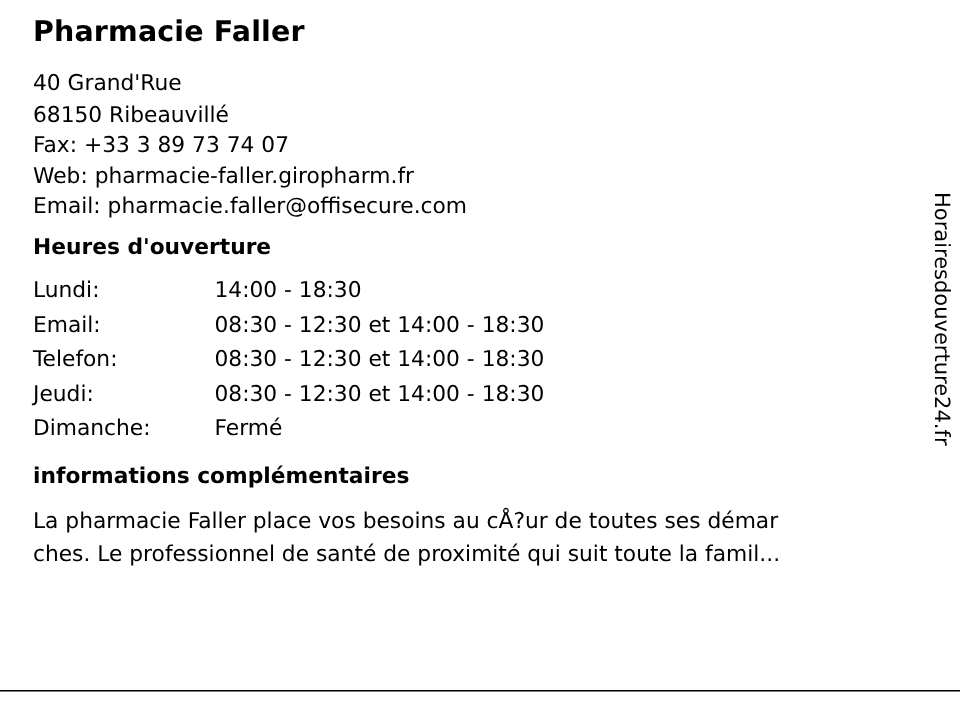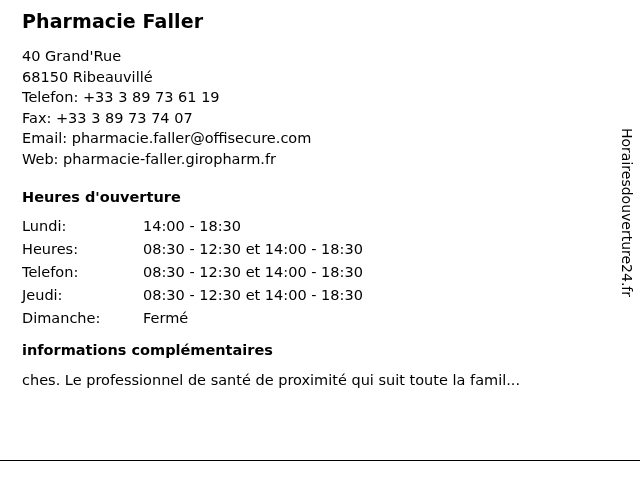--- a/index.html
+++ b/index.html
@@ -34,21 +34,21 @@
     letter-spacing: 0.1px;
   }
   .addr-line {
     font-size: 14.5px;
     line-height: 20.5px;
     white-space: pre;
   }
   .section-heading {
     font-size: 14.5px;
     font-weight: bold;
-    margin-top: 20px;
+    margin-top: 8px;
     margin-bottom: 10px;
   }
   table.hours {
     border-collapse: collapse;
     font-size: 14.5px;
   }
   table.hours td {
     padding: 0;
     line-height: 23px;
     vertical-align: top;
@@ -94,54 +94,54 @@
 
 <div class="page">
 
   <div class="content">
 
     <h1 class="title">Pharmacie Faller</h1>
 
     <div>
       <div class="addr-line">40 Grand'Rue</div>
       <div class="addr-line">68150 Ribeauvillé</div>
-      <div class="addr-line">Telefon: +33 3 89 73 61 19</div>
       <div class="addr-line">Fax: +33 3 89 73 74 07</div>
+      <div class="addr-line">Web: pharmacie-faller.giropharm.fr</div>
       <div class="addr-line">Email: pharmacie.faller@offisecure.com</div>
-      <div class="addr-line">Web: pharmacie-faller.giropharm.fr</div>
     </div>
 
     <div class="section-heading">Heures d'ouverture</div>
 
     <table class="hours">
       <tbody>
         <tr>
           <td class="day">Lundi:</td>
           <td class="time">14:00 - 18:30</td>
         </tr>
         <tr>
-          <td class="day">Heures:</td>
+          <td class="day">Email:</td>
           <td class="time">08:30 - 12:30 et 14:00 - 18:30</td>
         </tr>
         <tr>
           <td class="day">Telefon:</td>
           <td class="time">08:30 - 12:30 et 14:00 - 18:30</td>
         </tr>
         <tr>
           <td class="day">Jeudi:</td>
           <td class="time">08:30 - 12:30 et 14:00 - 18:30</td>
         </tr>
         <tr>
           <td class="day">Dimanche:</td>
           <td class="time">Fermé</td>
         </tr>
       </tbody>
     </table>
 
     <div class="info-heading">informations complémentaires</div>
+    <div class="info-text">La pharmacie Faller place vos besoins au cÅ?ur de toutes ses démar</div>
     <div class="info-text">ches. Le professionnel de santé de proximité qui suit toute la famil...</div>
 
   </div>
 
   <div class="sidebar-text">Horairesdouverture24.fr</div>
 
   <div class="bottom-rule"></div>
 
 </div>
 

